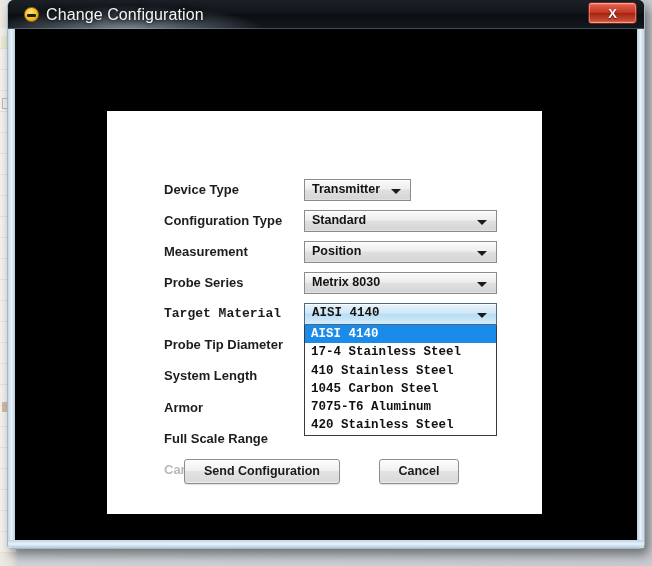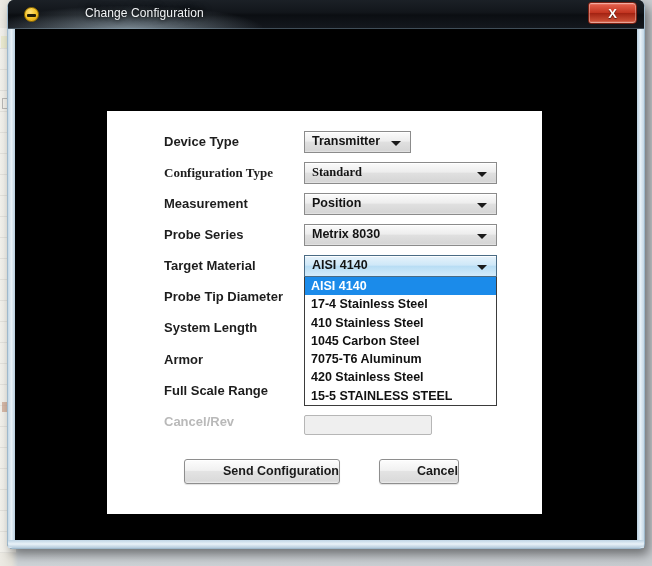--- a/index.html
+++ b/index.html
@@ -119,26 +119,25 @@
     content: "";
     position: absolute;
     left: 2px; top: 5.5px;
     width: 9px; height: 3px;
     background: #221c05;
     border-radius: 1px;
   }
   #title-text {
     position: absolute;
     left: 38px; top: 6px;
-    font-size: 12px;
+    font-size: 16px;
     color: #f2f4f6;
     letter-spacing: .1px;
     text-shadow: 0 0 4px rgba(0,0,0,.9), 0 0 8px rgba(0,0,0,.6);
     white-space: nowrap;
-    margin-left: 39px;
   }
   #close-button {
     position: absolute;
     right: 7px; top: 2px;
     width: 49px; height: 22px;
     border-radius: 3px 4px 4px 3px;
     background: linear-gradient(to bottom, #f08d7f 0%, #e05a46 12%, #c23420 49%, #a32212 51%, #c74b33 88%, #e4836d 100%);
     border: 1px solid #7b2113;
     box-shadow: inset 0 0 0 1px rgba(255,255,255,.33);
     box-sizing: border-box;
@@ -172,20 +171,21 @@
     height: 403px;
     background: #ffffff;
   }
 
   
   .form-row {
     position: absolute;
     left: 0;
     width: 100%;
     height: 26px;
+    margin-top: 48px;
   }
   .field-label {
     position: absolute;
     left: 57px;
     top: 3px;
     font-size: 13px;
     font-weight: bold;
     color: #1d1d1d;
     white-space: nowrap;
   }
@@ -285,21 +285,21 @@
     top: 0;
     height: 25px;
     background: linear-gradient(to bottom, #fdfdfd 0%, #f1f1f1 45%, #e3e3e3 50%, #dadada 92%, #efefef 100%);
     border: 1px solid #8e8e8e;
     border-radius: 3px;
     box-sizing: border-box;
     box-shadow: inset 0 1px 0 rgba(255,255,255,.9), 0 1px 1px rgba(0,0,0,.12);
     font-size: 12.5px;
     font-weight: bold;
     color: #1a1a1a;
-    text-align: right;
+    text-align: center;
     line-height: 23px;
     cursor: pointer;
     font-family: "Liberation Sans", sans-serif;
   }
   #send-configuration-button { left: 77px;  width: 156px; }
   #cancel-button            { left: 272px; width: 80px;  }
 </style>
 </head>
 <body>
 
@@ -329,21 +329,21 @@
     <div id="content-panel">
 
       <div class="form-row" style="top:20px;">
         <div class="field-label">Device Type</div>
         <div class="combo narrow">
           <span class="combo-text">Transmitter</span>
           <span class="combo-arrow"></span>
         </div>
       </div>
 
-      <div class="form-row" style="top:51px;font-family:Liberation Serif, serif;">
+      <div class="form-row" style="top:51px;">
         <div class="field-label">Configuration Type</div>
         <div class="combo">
           <span class="combo-text">Standard</span>
           <span class="combo-arrow"></span>
         </div>
       </div>
 
       <div class="form-row" style="top:82px;">
         <div class="field-label">Measurement</div>
         <div class="combo">
@@ -353,35 +353,34 @@
       </div>
 
       <div class="form-row" style="top:113px;">
         <div class="field-label">Probe Series</div>
         <div class="combo">
           <span class="combo-text">Metrix 8030</span>
           <span class="combo-arrow"></span>
         </div>
       </div>
 
-      <div class="form-row" style="top:144px; z-index:50;">
+      <div class="form-row" style="top:144px; z-index:50;font-family:Liberation Mono, monospace;">
         <div class="field-label">Target Material</div>
         <div class="combo open">
           <span class="combo-text">AISI 4140</span>
           <span class="combo-arrow"></span>
         </div>
 
         <div id="dropdown-list">
           <div class="dropdown-item selected">AISI 4140</div>
           <div class="dropdown-item">17-4 Stainless Steel</div>
           <div class="dropdown-item">410 Stainless Steel</div>
           <div class="dropdown-item">1045 Carbon Steel</div>
           <div class="dropdown-item">7075-T6 Aluminum</div>
           <div class="dropdown-item">420 Stainless Steel</div>
-          <div class="dropdown-item">15-5 STAINLESS STEEL</div>
         </div>
       </div>
 
       <div class="form-row" style="top:175px;">
         <div class="field-label">Probe Tip Diameter</div>
       </div>
 
       <div class="form-row" style="top:206px;">
         <div class="field-label">System Length</div>
       </div>

